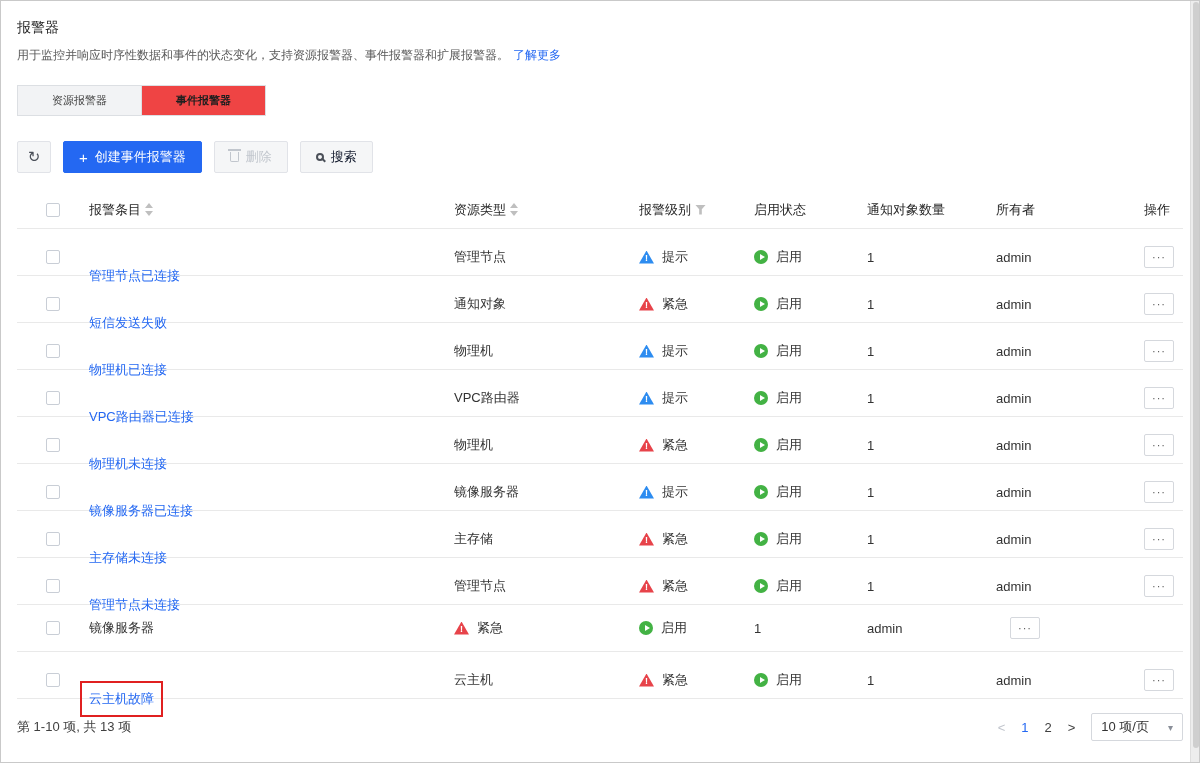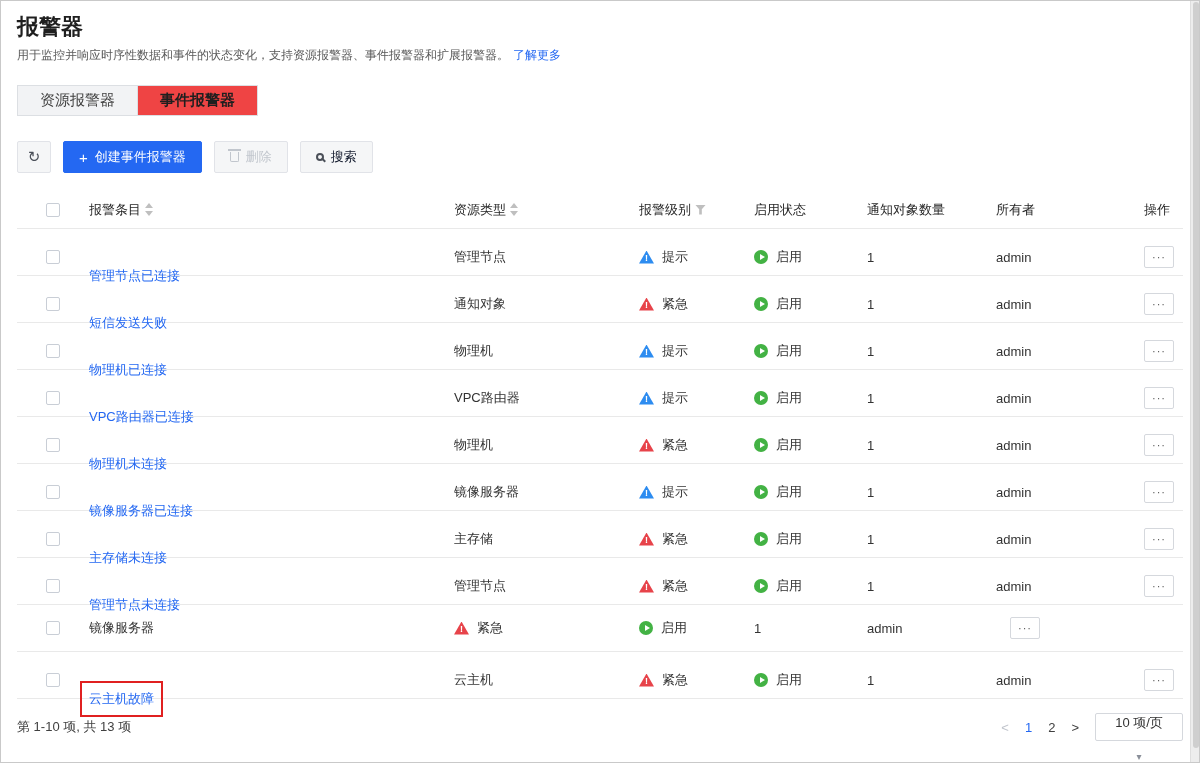--- a/index.html
+++ b/index.html
@@ -1,25 +1,25 @@
 <!DOCTYPE html>
 <html><head>
 <meta charset="utf-8">
 <style>
   * { margin:0; padding:0; box-sizing:border-box; }
   body { background:#e8e8e8; font-family:"Liberation Sans","DejaVu Sans",sans-serif; }
   .page { position:relative; width:1200px; height:763px; background:#fff; border:1px solid #c9c9c9; overflow:hidden; }
 
   .hdr { padding:12px 16px 0 16px; }
-  h1 { font-size:22px; font-weight:700; color:#1f1f1f; line-height:28px; }
+  h1 { font-size:14px; font-weight:400; color:#1f1f1f; line-height:28px; }
   .desc { margin-top:6px; font-size:12px; color:#595959; line-height:17px; }
   .lm { color:#2468f2; text-decoration:none; margin-left:4px; cursor:pointer; }
 
   .tabs { display:flex; margin:21px 0 0 16px; }
-  .tab { height:31px; padding:0 22px; display:flex; align-items:center; font-size:15px; color:#404040;
+  .tab { height:31px; padding:0 34px; display:flex; align-items:center; font-size:11px; color:#404040;
          background:#f2f3f5; border:1px solid #dcdfe3; cursor:pointer; }
   .tab + .tab { border-left:none; }
   .tab.active { background:#ef4444; font-weight:700; color:#1f1f1f; }
 
   .toolbar { display:flex; gap:12px; margin:25px 16px 0 16px; }
   .btn { height:32px; display:inline-flex; align-items:center; gap:7px; padding:0 15px; font-size:13px;
          border:1px solid #e1e3e8; background:#f5f6f7; color:#0f172a; border-radius:2px; cursor:pointer;
          font-family:inherit; }
   .btn.icon-btn { width:34px; justify-content:center; padding:0; font-size:15px; color:#4b5059; }
   .btn.primary { background:#2468f2; border-color:#2468f2; color:#fff; }
@@ -60,21 +60,21 @@
 
   .more-btn { width:30px; height:22px; border:1px solid #d5d8dd; background:#fff; border-radius:2px; color:#595959;
               font-size:11px; line-height:1; letter-spacing:1px; cursor:pointer; font-family:inherit; }
 
   .footer { height:62px; display:flex; align-items:center; justify-content:space-between; padding:0 16px 6px 16px; font-size:13px; color:#404040; }
   .pager { display:flex; align-items:center; gap:16px; }
   .pg { cursor:pointer; font-size:13px; color:#404040; }
   .pg.dis { color:#c0c4cc; cursor:default; }
   .pg.cur { color:#2468f2; }
   .size-sel { display:flex; align-items:center; justify-content:space-between; gap:19px; min-width:88px; height:28px;
-              border:1px solid #d5d8dd; border-radius:2px; padding:0 9px; cursor:pointer; color:#333;flex-direction:column; }
+              border:1px solid #d5d8dd; border-radius:2px; padding:0 9px; cursor:pointer; color:#333; }
   .chev { color:#8a8f99; font-size:10px; }
 
   .scrollbar { position:absolute; top:0; right:0; width:9px; height:100%; background:#ededed; border-left:1px solid #dedede; }
   .thumb { position:absolute; top:1px; left:1.5px; width:6px; height:98%; background:#cfcfcf; border-radius:3px; }
 </style>
 </head>
 <body>
 
 <div class="page">
 

